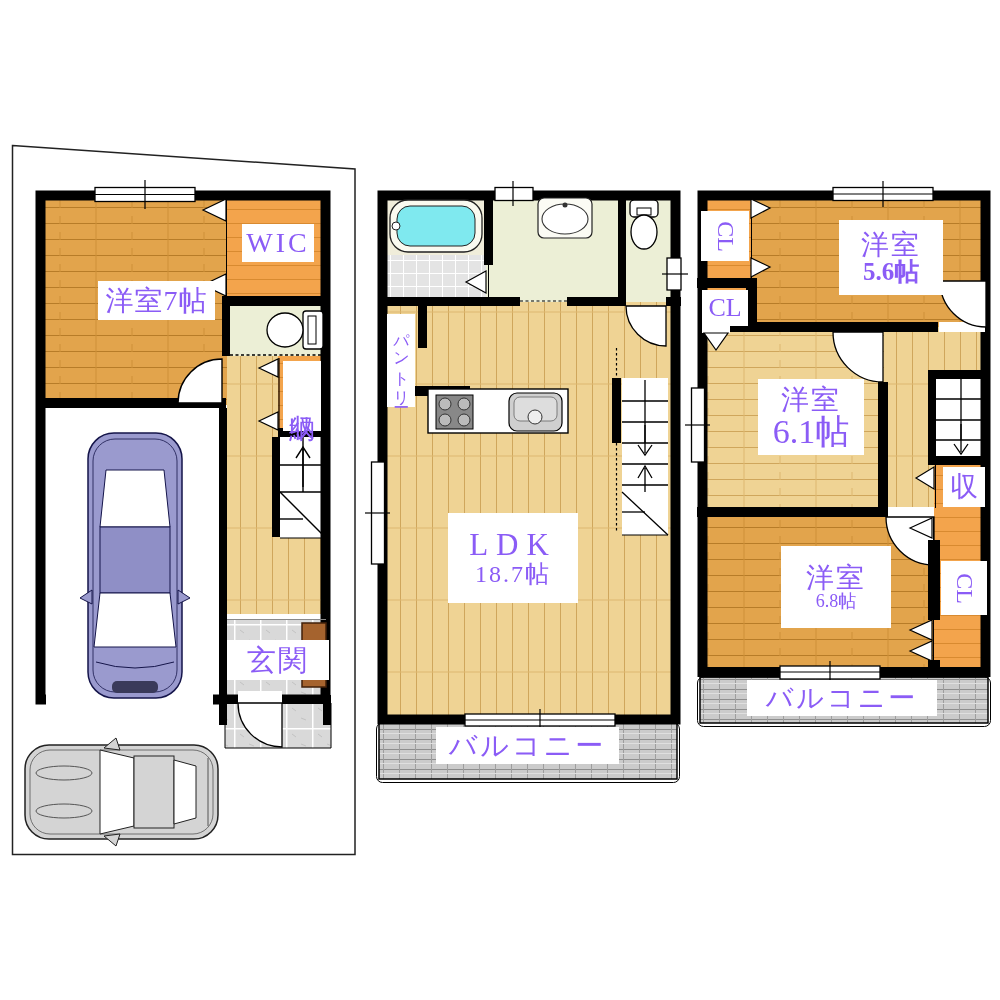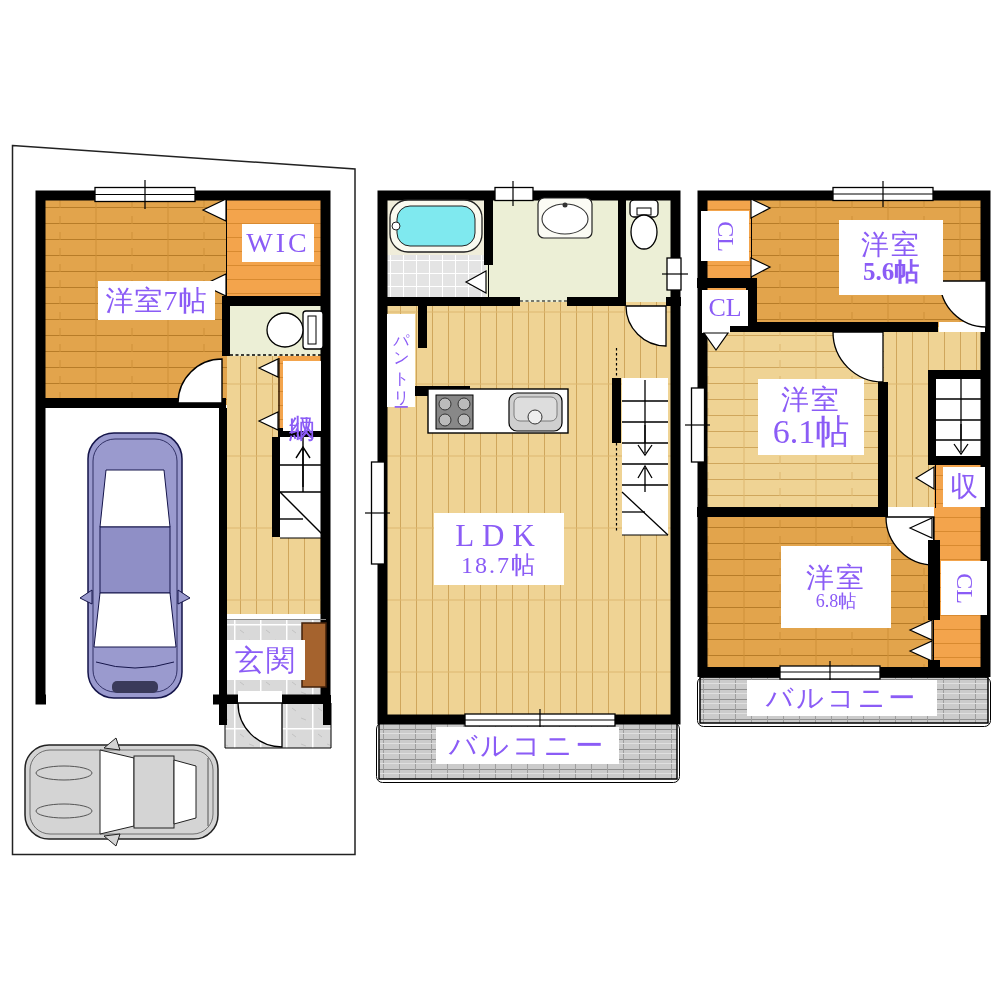--- a/index.html
+++ b/index.html
@@ -316,24 +316,24 @@
       <rect x="780" y="666" width="100" height="13" fill="#FFF" stroke="#000" stroke-width="1.3"></rect>
       <path d="M780,672 H880" stroke="#000" stroke-width="1"></path>
       <path d="M830,661 V684" stroke="#000" stroke-width="1.2"></path>
     </g>
   </g>
 </svg>
 
 <div class="lbl" style="left:62px;top:281px;width:117px;height:39px;font-size:28px;letter-spacing:1px;margin-left:36px;">洋室7帖</div>
 <div class="lbl" style="left:242px;top:224px;width:72px;height:38px;font-size:28px;letter-spacing:3px;">WIC</div>
 <div class="lbl lbl-v" style="left:283px;top:361px;width:38px;height:70px;font-size:26px;">収納</div>
-<div class="lbl" style="left:227px;top:640px;width:78px;height:40px;font-size:29px;letter-spacing:2px;">玄関</div>
+<div class="lbl" style="left:227px;top:640px;width:102px;height:40px;font-size:29px;letter-spacing:2px;">玄関</div>
 
 <div class="lbl lbl-v" style="left:387px;top:314px;width:28px;height:93px;font-size:16px;letter-spacing:1px;">パントリー</div>
-<div class="lbl two-line" style="left:414px;top:513px;width:130px;height:72px;">
+<div class="lbl two-line" style="left:428px;top:513px;width:130px;height:90px;">
   <div style="font-size:31px;letter-spacing:8px;">LDK</div>
   <div style="font-size:24px;letter-spacing:2px;">18.7帖</div>
 </div>
 <div class="lbl" style="left:436px;top:727px;width:183px;height:37px;font-size:28px;letter-spacing:3px;">バルコニー</div>
 
 <div class="lbl lbl-rot" style="left:701px;top:211px;width:48px;height:50px;font-size:24px;">
   <span>CL</span>
 </div>
 <div class="lbl two-line" style="left:819px;top:220px;width:104px;height:75px;">
   <div style="font-size:28px;letter-spacing:2px;">洋室</div>

